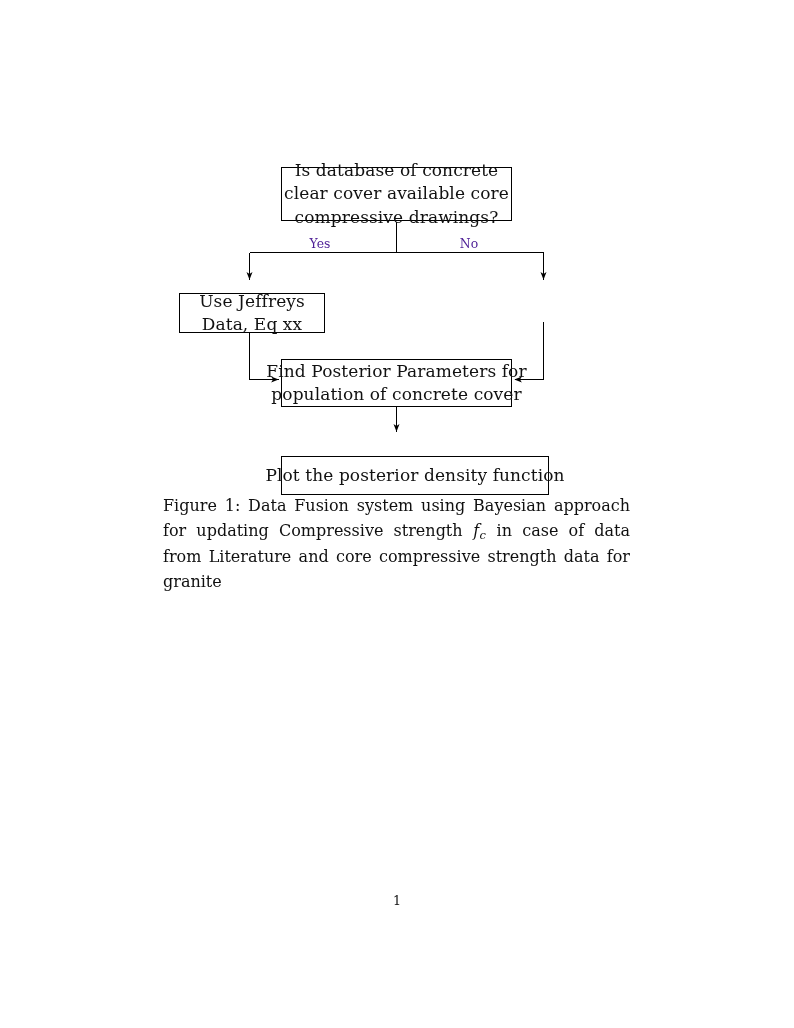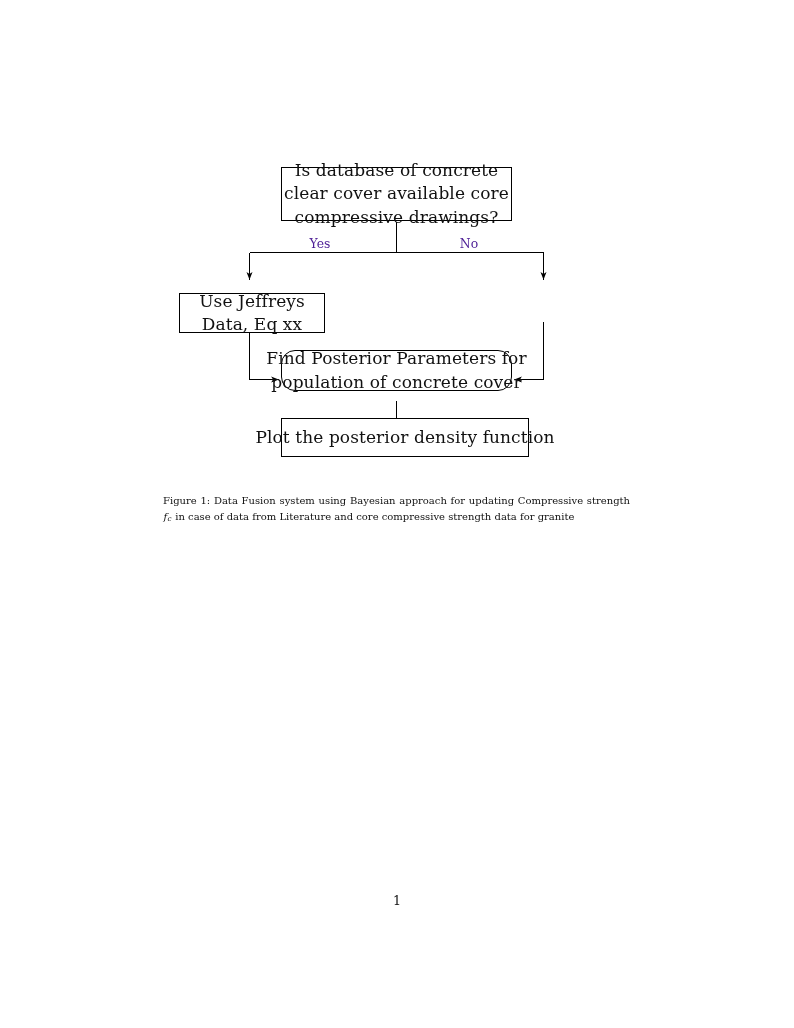--- a/index.html
+++ b/index.html
@@ -61,46 +61,46 @@
   }
   #node-jeffreys {
     left: 179px;  top: 281px;
     width: 146px; height: 40px; margin-top: 12px;
   }
   #node-conjugate {
     left: 474px;  top: 281px;
     width: 139px; height: 40px;
   }
   #node-posterior {
-    left: 281px;  top: 350px;
-    width: 231px; height: 41px; border-radius: 14px;
+    left: 281px;  top: 359px;
+    width: 231px; height: 48px;
   }
   #node-plot {
-    left: 281px;  top: 418px;
-    width: 248px; height: 39px; align-items: center;
+    left: 281px;  top: 456px;
+    width: 268px; height: 39px; align-items: center;
   }
 
   
   .branch-label {
     position: absolute;
     font-size: 12.4px;
     color: #4c1d95;
     white-space: nowrap;
     transform: translateX(-50%);
   }
   #label-yes { left: 320px; top: 236px; }
   #label-no  { left: 469px; top: 236px; }
 
   
   #figure-caption {
     position: absolute;
     left: 163px;
     top: 493px;
     width: 467px;
-    font-size: 10px;
+    font-size: 16px;
     line-height: 1.57;
     text-align: justify;
     color: #101010;
   }
   #figure-caption .cap-label { white-space: nowrap; }
   .mathvar {
     font-family: "DejaVu Serif", "Liberation Serif", serif;
     font-style: italic;
     padding: 0 0.5px;
   }

